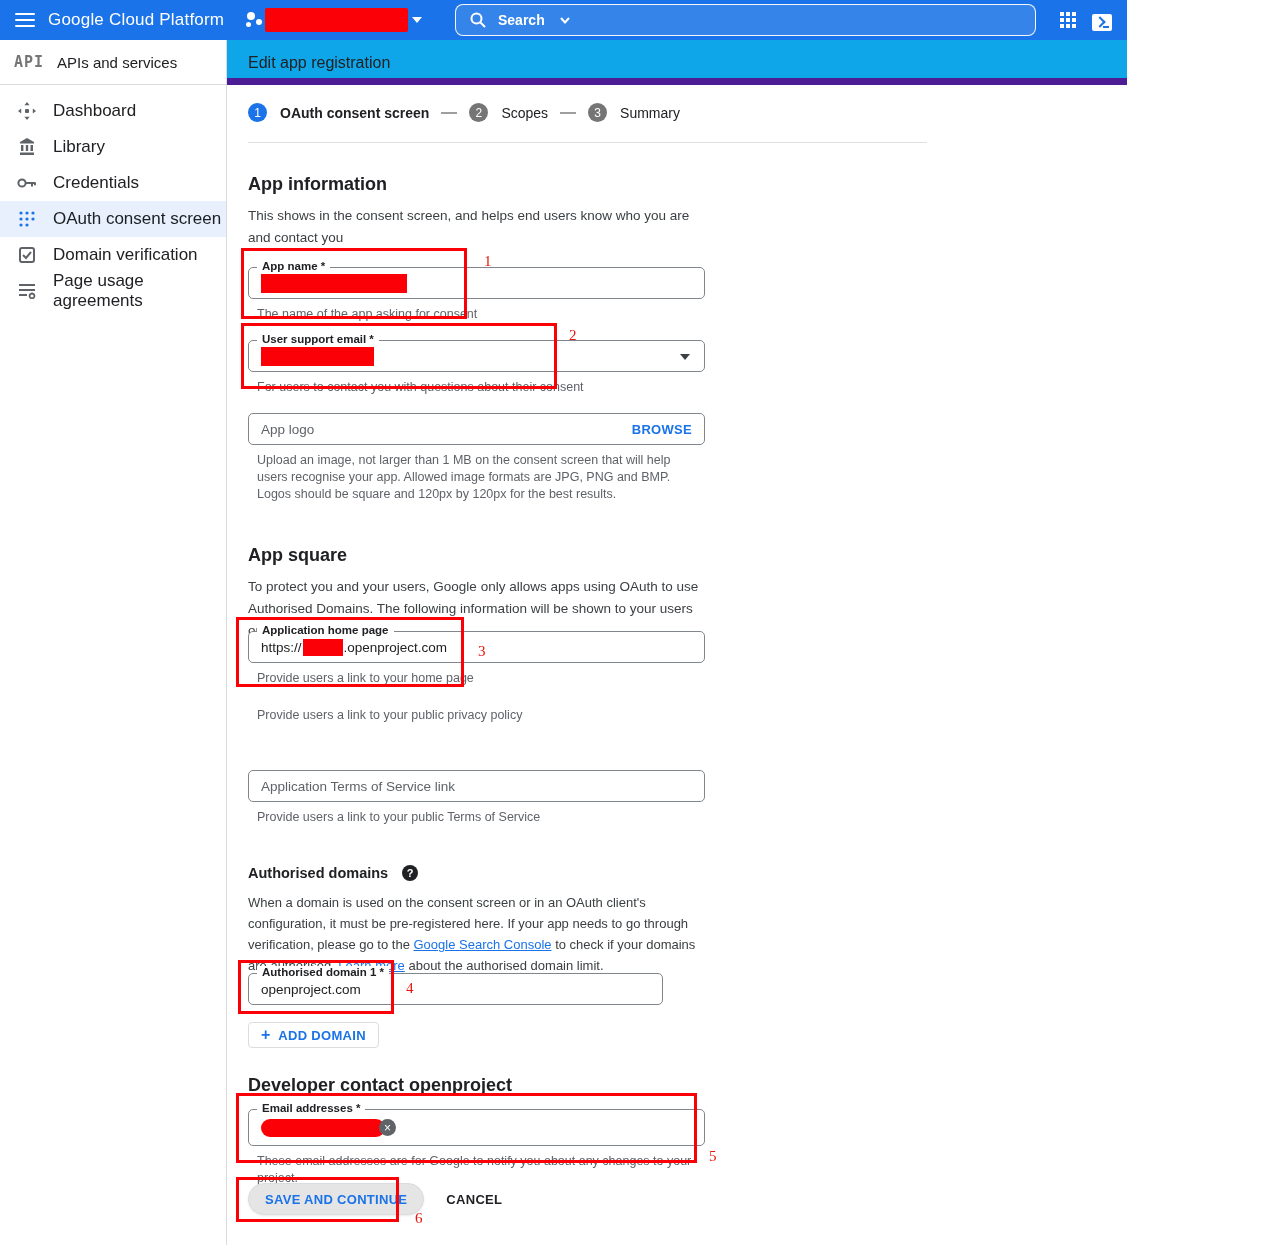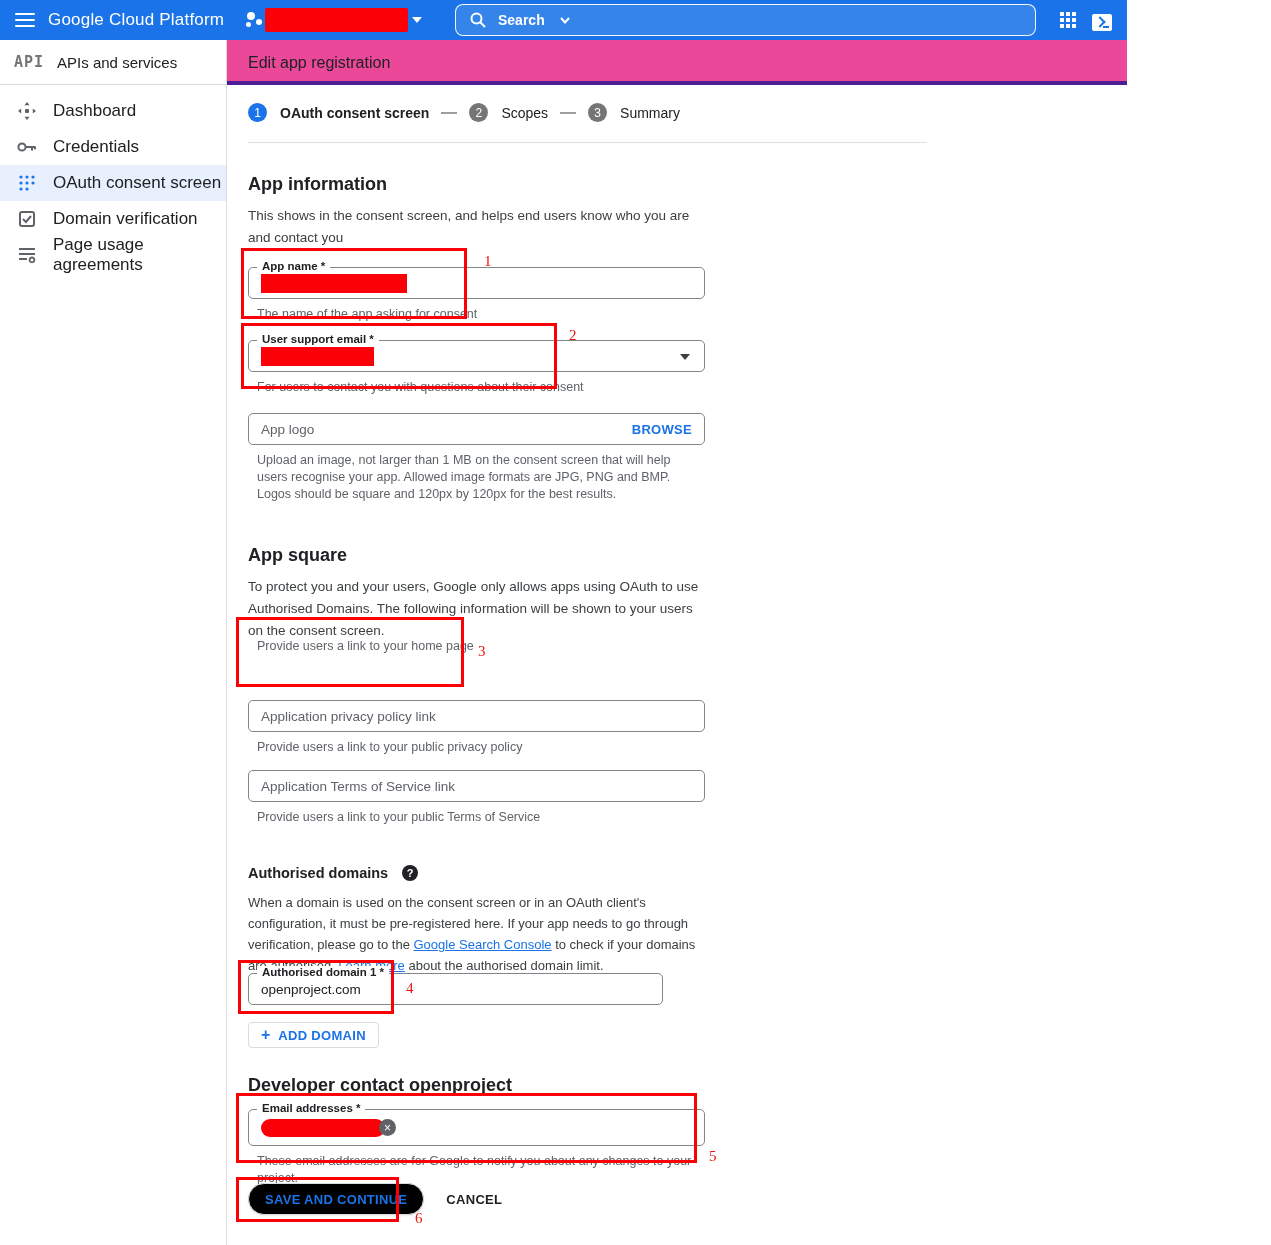--- a/index.html
+++ b/index.html
@@ -48,21 +48,21 @@
   .sb-item { height:36px; display:flex; align-items:center; padding-left:17px; cursor:pointer; }
   .sb-item.selected { background:#e8f0fe; }
   .sb-ic { width:20px; height:20px; margin-right:16px; flex:0 0 auto; display:flex; align-items:center; justify-content:center; }
   .sb-label { font-size:17px; color:#202124; }
 
   
   .rail { position:absolute; left:1234px; top:40px; width:37px; height:1205px; border-left:1px solid #dadce0; background:#fff; }
   .rail-collapse { position:absolute; left:12px; top:16px; width:16px; height:16px; cursor:pointer; }
 
   
-  .main-header { position:absolute; left:227px; top:40px; width:1007px; height:45px; border-bottom:4px solid #4c1d95; background:#ec4899; }
+  .main-header { position:absolute; left:227px; top:40px; width:1007px; height:45px; border-bottom:7px solid #4c1d95; background:#0ea5e9; }
   .page-title { position:absolute; left:21px; top:0; line-height:45px; font-size:16px; color:#202124; }
 
   
   .stepper { position:absolute; left:248px; top:103px; display:flex; align-items:center; }
   .step-circle { width:19px; height:19px; border-radius:50%; color:#fff; font-size:12px; display:flex; align-items:center; justify-content:center; flex:0 0 auto; }
   .step-circle.active { background:#1a73e8; }
   .step-circle.inactive { background:#757575; }
   .step-label { font-size:14px; color:#202124; margin-left:13px; }
   .step-label.active { font-weight:bold; }
   .step-dash { width:16px; height:2px; background:#9e9e9e; margin:0 12px; }
@@ -81,21 +81,21 @@
   .sel-caret { position:absolute; right:14px; top:13px; width:0; height:0; border-left:5px solid transparent; border-right:5px solid transparent; border-top:6px solid #3c4043; }
   .subheading-row { position:absolute; display:flex; align-items:flex-start; }
   .subheading { font-size:14.5px; font-weight:bold; color:#202124; }
   .qmark { width:16px; height:16px; border-radius:50%; background:#202124; color:#fff; font-size:11px; font-weight:bold; display:flex; align-items:center; justify-content:center; margin-left:14px; cursor:pointer; }
   .link { color:#1a73e8; text-decoration:underline; cursor:pointer; }
   .add-domain { position:absolute; left:248px; top:1022px; height:26px; border:1px solid #dadce0; border-radius:4px; background:#fff; display:inline-flex; align-items:center; padding:0 12px; cursor:pointer; }
   .add-domain .plus { color:#1a73e8; font-size:16px; font-weight:bold; margin-right:8px; }
   .add-domain .lbl { color:#1a73e8; font-size:13px; font-weight:bold; letter-spacing:.3px; }
   .chip-close { width:17px; height:17px; border-radius:50%; background:#5f6368; color:#fff; font-size:12px; display:flex; align-items:center; justify-content:center; margin-left:-6px; cursor:pointer; flex:0 0 auto; }
   .actions { position:absolute; left:248px; top:1183px; display:flex; align-items:center; }
-  .save-btn { height:32px; border:1px solid #dadce0; border-radius:16px; background:#000000; color:#1a73e8; font-size:13px; font-weight:bold; letter-spacing:.3px; padding:0 16px; display:flex; align-items:center; cursor:pointer; box-shadow:0 1px 2px rgba(60,64,67,.1); }
+  .save-btn { height:32px; border:1px solid #dadce0; border-radius:16px; background:#e5e5e5; color:#1a73e8; font-size:13px; font-weight:bold; letter-spacing:.3px; padding:0 16px; display:flex; align-items:center; cursor:pointer; box-shadow:0 1px 2px rgba(60,64,67,.1); }
   .cancel-btn { margin-left:22px; color:#202124; font-size:13px; font-weight:bold; letter-spacing:.3px; cursor:pointer; }
 
   
   .ann-box { position:absolute; border:3px solid #fb0007; z-index:8; pointer-events:none; }
   .ann-num { position:absolute; color:#e8140a; font-family:"Liberation Serif","DejaVu Serif",serif; font-size:15px; z-index:8; }
 
   svg { display:block; }
 </style>
 </head>
 <body>
@@ -173,20 +173,28 @@
         <span class="sb-ic">
           <svg width="18" height="18" viewBox="0 0 18 18" fill="#5f6368">
               <path d="M9 0l2.6 3.2H6.4zM9 18l-2.6-3.2h5.2zM0 9l3.2-2.6v5.2zM18 9l-3.2 2.6V6.4z"></path>
               <rect x="7" y="7" width="4" height="4" rx="1"></rect>
             </svg>
         </span>
         <span class="sb-label">Dashboard</span>
       </div>
       <div class="sb-item">
         <span class="sb-ic">
+          <svg width="18" height="18" viewBox="0 0 18 18" fill="#5f6368">
+              <path d="M9 0L2 4v1.6h14V4zM3 7h2.4v6H3zM7.8 7h2.4v6H7.8zM12.6 7H15v6h-2.6zM2 14.5h14V17H2z"></path>
+            </svg>
+        </span>
+        <span class="sb-label">Library</span>
+      </div>
+      <div class="sb-item">
+        <span class="sb-ic">
           <svg width="20" height="12" viewBox="0 0 20 12">
               <circle cx="5" cy="6" r="3.6" fill="none" stroke="#5f6368" stroke-width="2"></circle>
               <path d="M8.6 6h10M15 6v3.4M18 6v2.2" stroke="#5f6368" stroke-width="2" fill="none"></path>
             </svg>
         </span>
         <span class="sb-label">Credentials</span>
       </div>
       <div class="sb-item selected">
         <span class="sb-ic">
           <svg width="18" height="18" viewBox="0 0 18 18" fill="#1a73e8">
@@ -276,27 +284,32 @@
       <span class="fplaceholder">App logo</span>
       <span class="browse-btn">BROWSE</span>
     </div>
     <div class="fhelper" style="width:445px;">Upload an image, not larger than 1 MB on the consent screen that will help users recognise your app. Allowed image formats are JPG, PNG and BMP. Logos should be square and 120px by 120px for the best results.</div>
   </div>
 
   <div class="section-title" style="left:248px; top:545px;">App square</div>
   <div class="para" style="left:248px; top:576px; width:455px;">To protect you and your users, Google only allows apps using OAuth to use Authorised Domains. The following information will be shown to your users on the consent screen.</div>
 
   <div class="fgroup" style="left:248px; top:631px;">
+    <div class="field">
+      <span class="flabel">Application home page</span>
+      <span class="fvalue">
+        <span>https://</span>
+          <span class="redact" style="width:40px; height:17px; margin:0 1px;"></span>
+          <span>.openproject.com</span>
+      </span>
+    </div>
     <div class="fhelper">Provide users a link to your home page</div>
   </div>
 
   <div class="fgroup" style="left:248px; top:700px;">
-    <div class="field">
-      <span class="fplaceholder">Application privacy policy link</span>
-    </div>
     <div class="fhelper">Provide users a link to your public privacy policy</div>
   </div>
 
   <div class="fgroup" style="left:248px; top:770px;">
     <div class="field">
       <span class="fplaceholder">Application Terms of Service link</span>
     </div>
     <div class="fhelper">Provide users a link to your public Terms of Service</div>
   </div>
 

